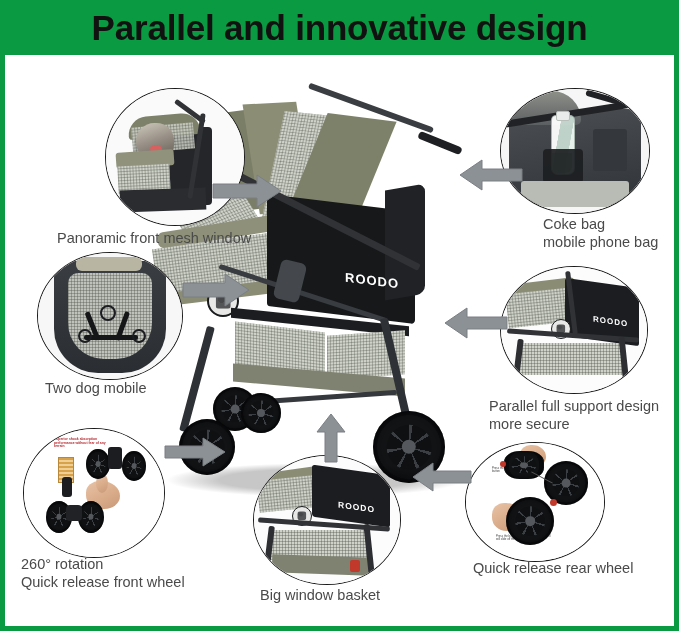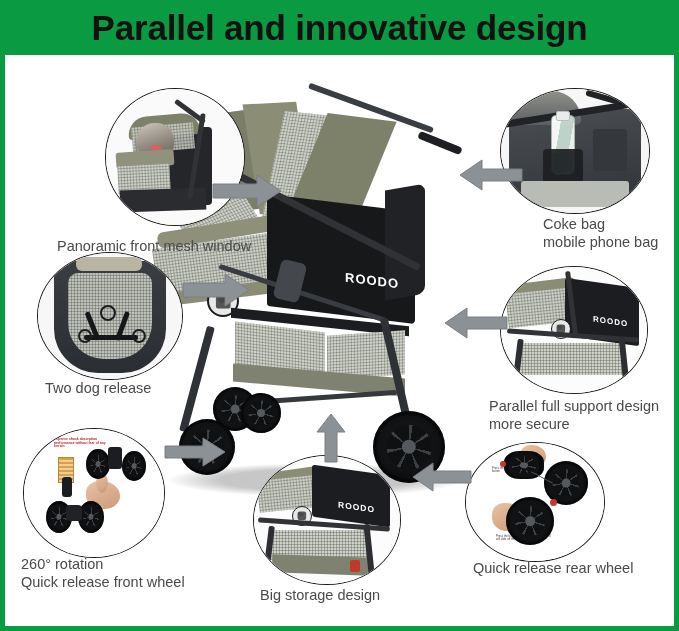--- a/index.html
+++ b/index.html
@@ -204,42 +204,42 @@
       <div class="mesh" style="left:26px;top:36px;width:62px;height:26px;transform:rotate(-5deg);opacity:.85;"></div>
       <div style="position:absolute;left:30px;top:34px;width:38px;height:38px;border-radius:48% 46% 42% 50%;background:linear-gradient(160deg,#cfc9bd 0%,#9a9288 45%,#5d574f 100%);"></div>
       <div style="position:absolute;left:44px;top:56px;width:12px;height:8px;border-radius:50%;background:#d8605e;"></div>
       <div class="olive" style="left:10px;top:62px;width:58px;height:16px;background:#90927c;transform:rotate(-4deg);border-radius:3px;"></div>
       <div class="mesh" style="left:12px;top:76px;width:52px;height:28px;transform:rotate(-3deg);"></div>
       <div class="darkbody" style="left:14px;top:100px;width:86px;height:22px;background:#2a2c30;transform:rotate(-2deg);"></div>
       <div class="frame" style="left:88px;top:24px;width:5px;height:86px;transform:rotate(9deg);background:#303235;"></div>
       <div class="frame" style="left:66px;top:20px;width:36px;height:5px;transform:rotate(36deg);background:#303235;"></div>
     </div>
   </div>
-  <div class="caption" style="left:52px;top:238px;width:240px;">Panoramic front mesh window</div>
+  <div class="caption" style="left:52px;top:230px;width:240px;">Panoramic front mesh window</div>
 
   <div class="arrow" style="left:208px;top:172px;">
     <svg width="70" height="38" viewBox="0 0 70 38">
       <polygon points="0,12 44,12 44,3 68,19 44,35 44,26 0,26" fill="#8c9196" stroke="#7a7f84" stroke-width="1"></polygon>
     </svg>
   </div>
 
   <div class="inset" style="left:32px;top:252px;width:146px;height:128px;background:#f4f4f4;">
     <div class="ph" style="background:#f7f7f7;">
       <div style="position:absolute;left:16px;top:8px;width:112px;height:112px;border-radius:16px 16px 44px 44px;background:linear-gradient(180deg,#3a3d41 0%,#2a2d31 100%);"></div>
       <div class="mesh" style="left:30px;top:20px;width:84px;height:86px;border-radius:10px 10px 36px 36px;background-color:#bfc2bb;"></div>
       <div class="olive" style="left:38px;top:4px;width:66px;height:14px;background:#b8b5a3;border-radius:6px;"></div>
       <div style="position:absolute;left:52px;top:58px;width:5px;height:30px;background:#141618;transform:rotate(-22deg);border-radius:2px;"></div>
       <div style="position:absolute;left:82px;top:58px;width:5px;height:30px;background:#141618;transform:rotate(20deg);border-radius:2px;"></div>
       <div style="position:absolute;left:46px;top:82px;width:54px;height:5px;background:#141618;border-radius:2px;"></div>
       <div style="position:absolute;left:62px;top:52px;width:12px;height:12px;border-radius:50%;border:2.5px solid #1b1d20;"></div>
       <div style="position:absolute;left:40px;top:76px;width:10px;height:10px;border-radius:50%;border:2.5px solid #1b1d20;"></div>
       <div style="position:absolute;left:94px;top:76px;width:10px;height:10px;border-radius:50%;border:2.5px solid #1b1d20;"></div>
     </div>
   </div>
-  <div class="caption" style="left:40px;top:380px;width:200px;">Two dog release</div>
+  <div class="caption" style="left:40px;top:380px;width:200px;">Two dog mobile</div>
 
   <div class="arrow" style="left:178px;top:272px;">
     <svg width="68" height="36" viewBox="0 0 68 36">
       <polygon points="0,11 42,11 42,2 66,18 42,34 42,25 0,25" fill="#8c9196" stroke="#7a7f84" stroke-width="1"></polygon>
     </svg>
   </div>
 
   <div class="inset" style="left:18px;top:428px;width:142px;height:130px;background:#fdfdfd;">
     <div class="ph" style="background:#ffffff;">
 
@@ -345,21 +345,21 @@
       <div class="logo" style="left:84px;top:46px;font-size:8.5px;transform:skewY(8deg);">ROODO</div>
       <div class="badge" style="left:38px;top:50px;width:18px;height:18px;border-width:1.5px;"></div>
       <div class="frame" style="left:4px;top:66px;width:132px;height:5px;transform:rotate(4deg);background:#303236;"></div>
       <div class="mesh" style="left:16px;top:74px;width:100px;height:30px;"></div>
       <div class="olive" style="left:18px;top:100px;width:98px;height:18px;background:#7f8270;transform:rotate(2deg);"></div>
       <div class="frame" style="left:12px;top:70px;width:6px;height:48px;transform:rotate(7deg);background:#2c2e32;"></div>
       <div class="frame" style="left:112px;top:68px;width:6px;height:50px;transform:rotate(-6deg);background:#2c2e32;"></div>
       <div style="position:absolute;left:96px;top:104px;width:10px;height:12px;background:#c0392b;border-radius:2px;"></div>
     </div>
   </div>
-  <div class="caption" style="left:255px;top:587px;width:190px;">Big storage design</div>
+  <div class="caption" style="left:255px;top:587px;width:190px;">Big window basket</div>
 
   <div class="arrow" style="left:310px;top:414px;">
     <svg width="32" height="48" viewBox="0 0 32 48">
       <polygon points="10,48 10,18 2,18 16,0 30,18 22,18 22,48" fill="#8c9196" stroke="#7a7f84" stroke-width="1"></polygon>
     </svg>
   </div>
 
 </div>
 
 </body></html>

